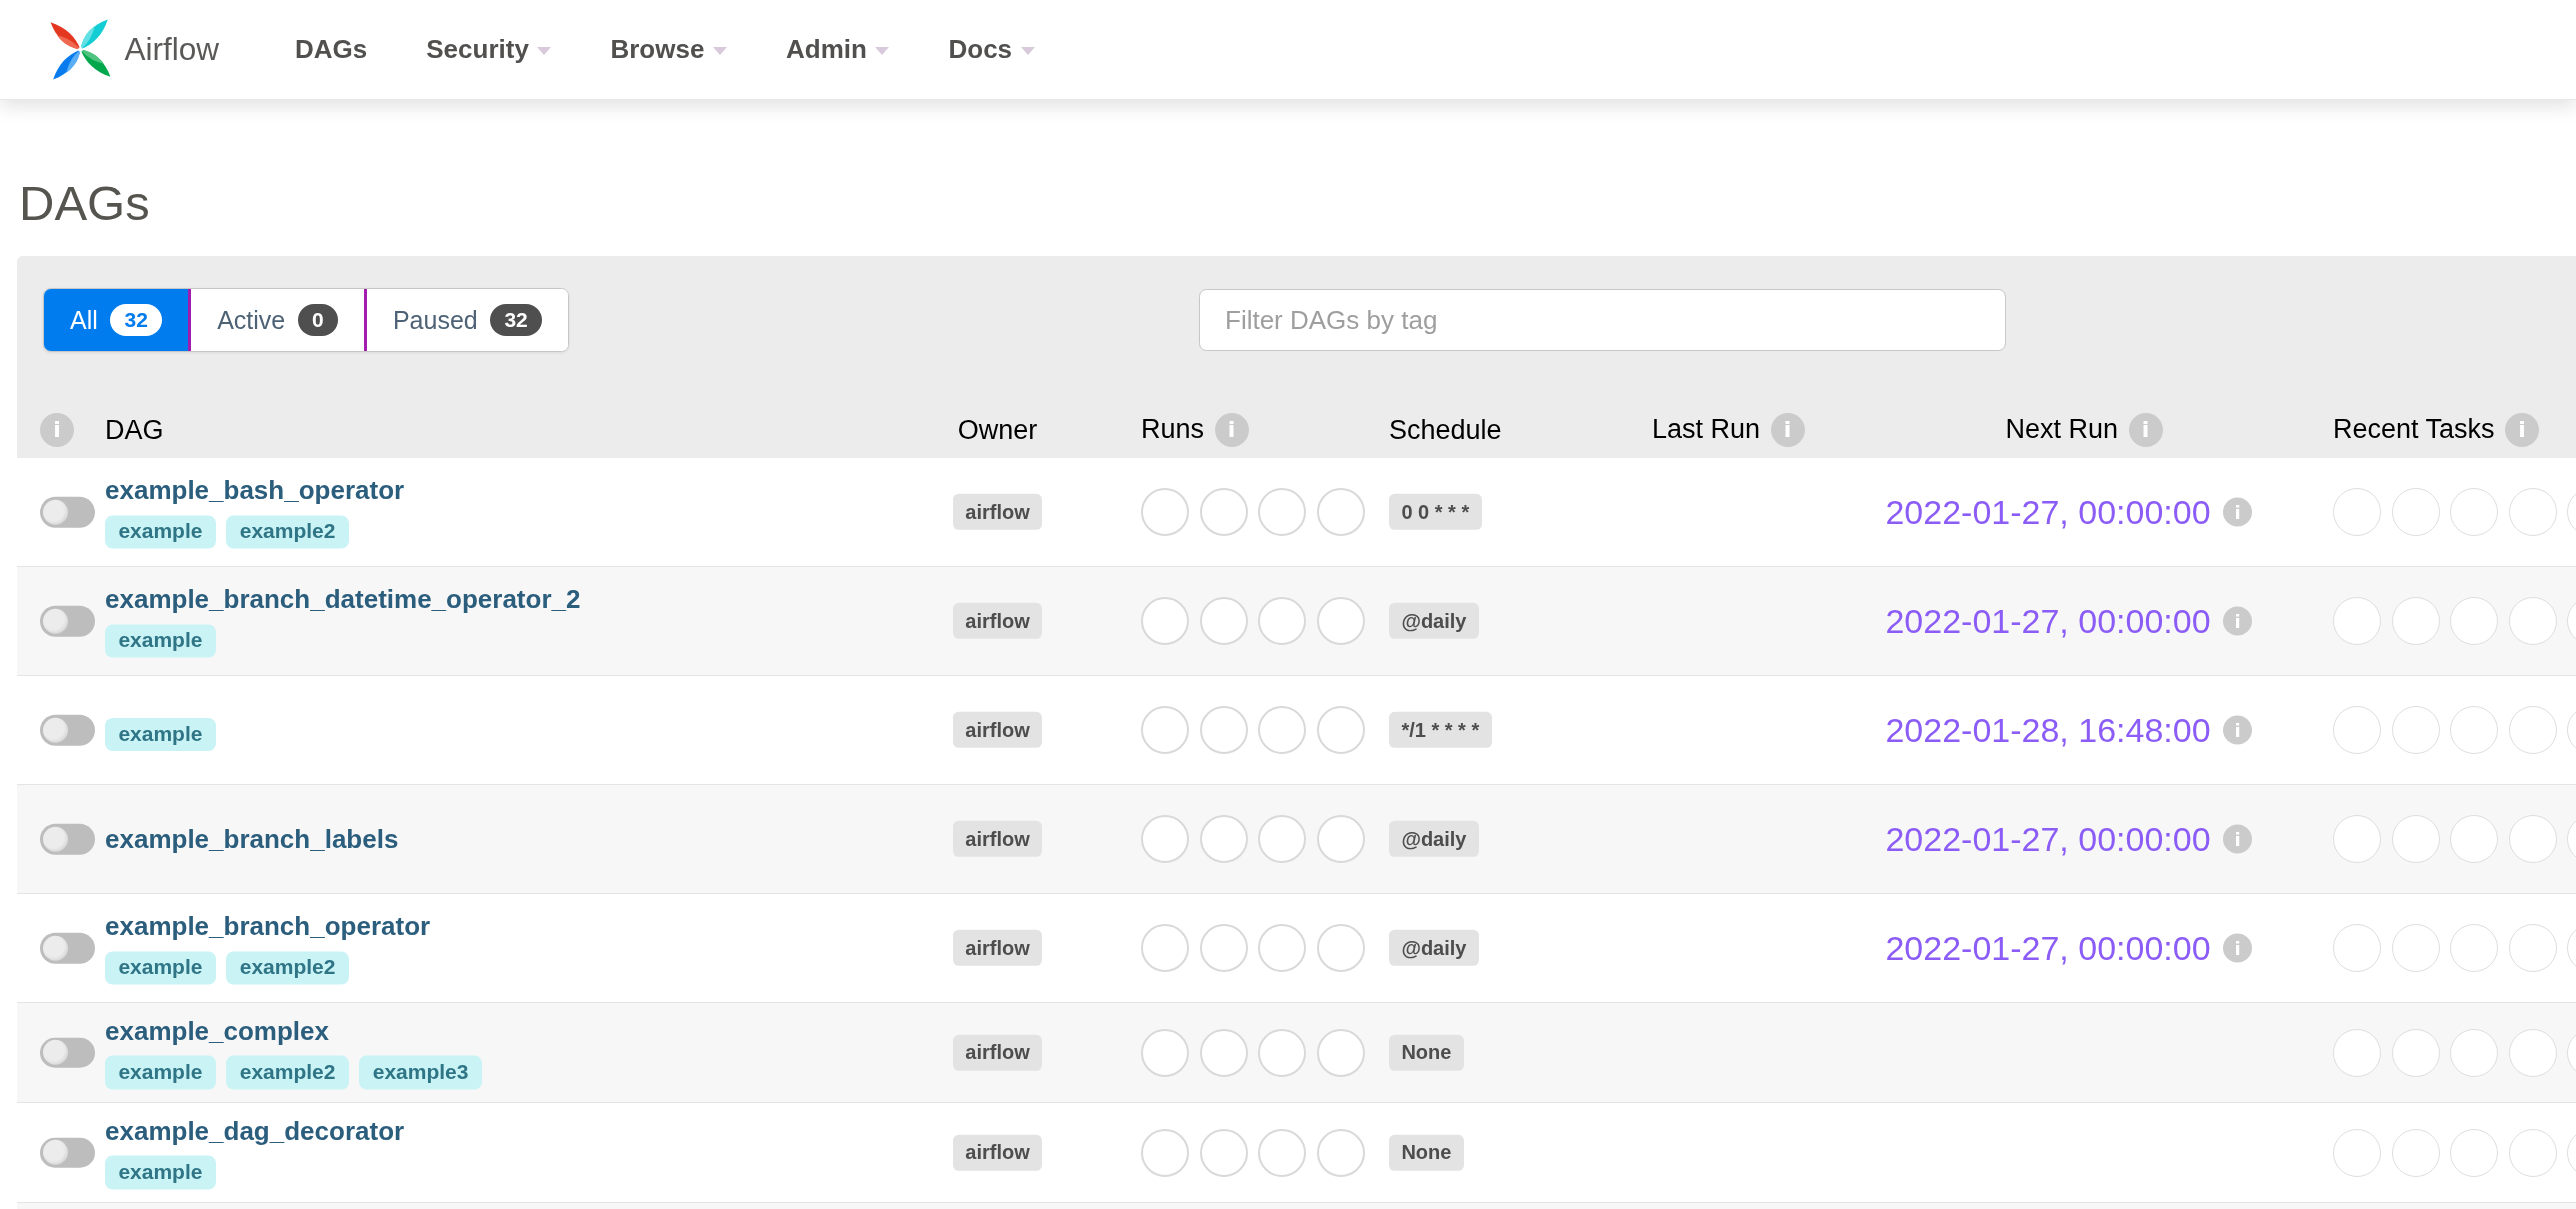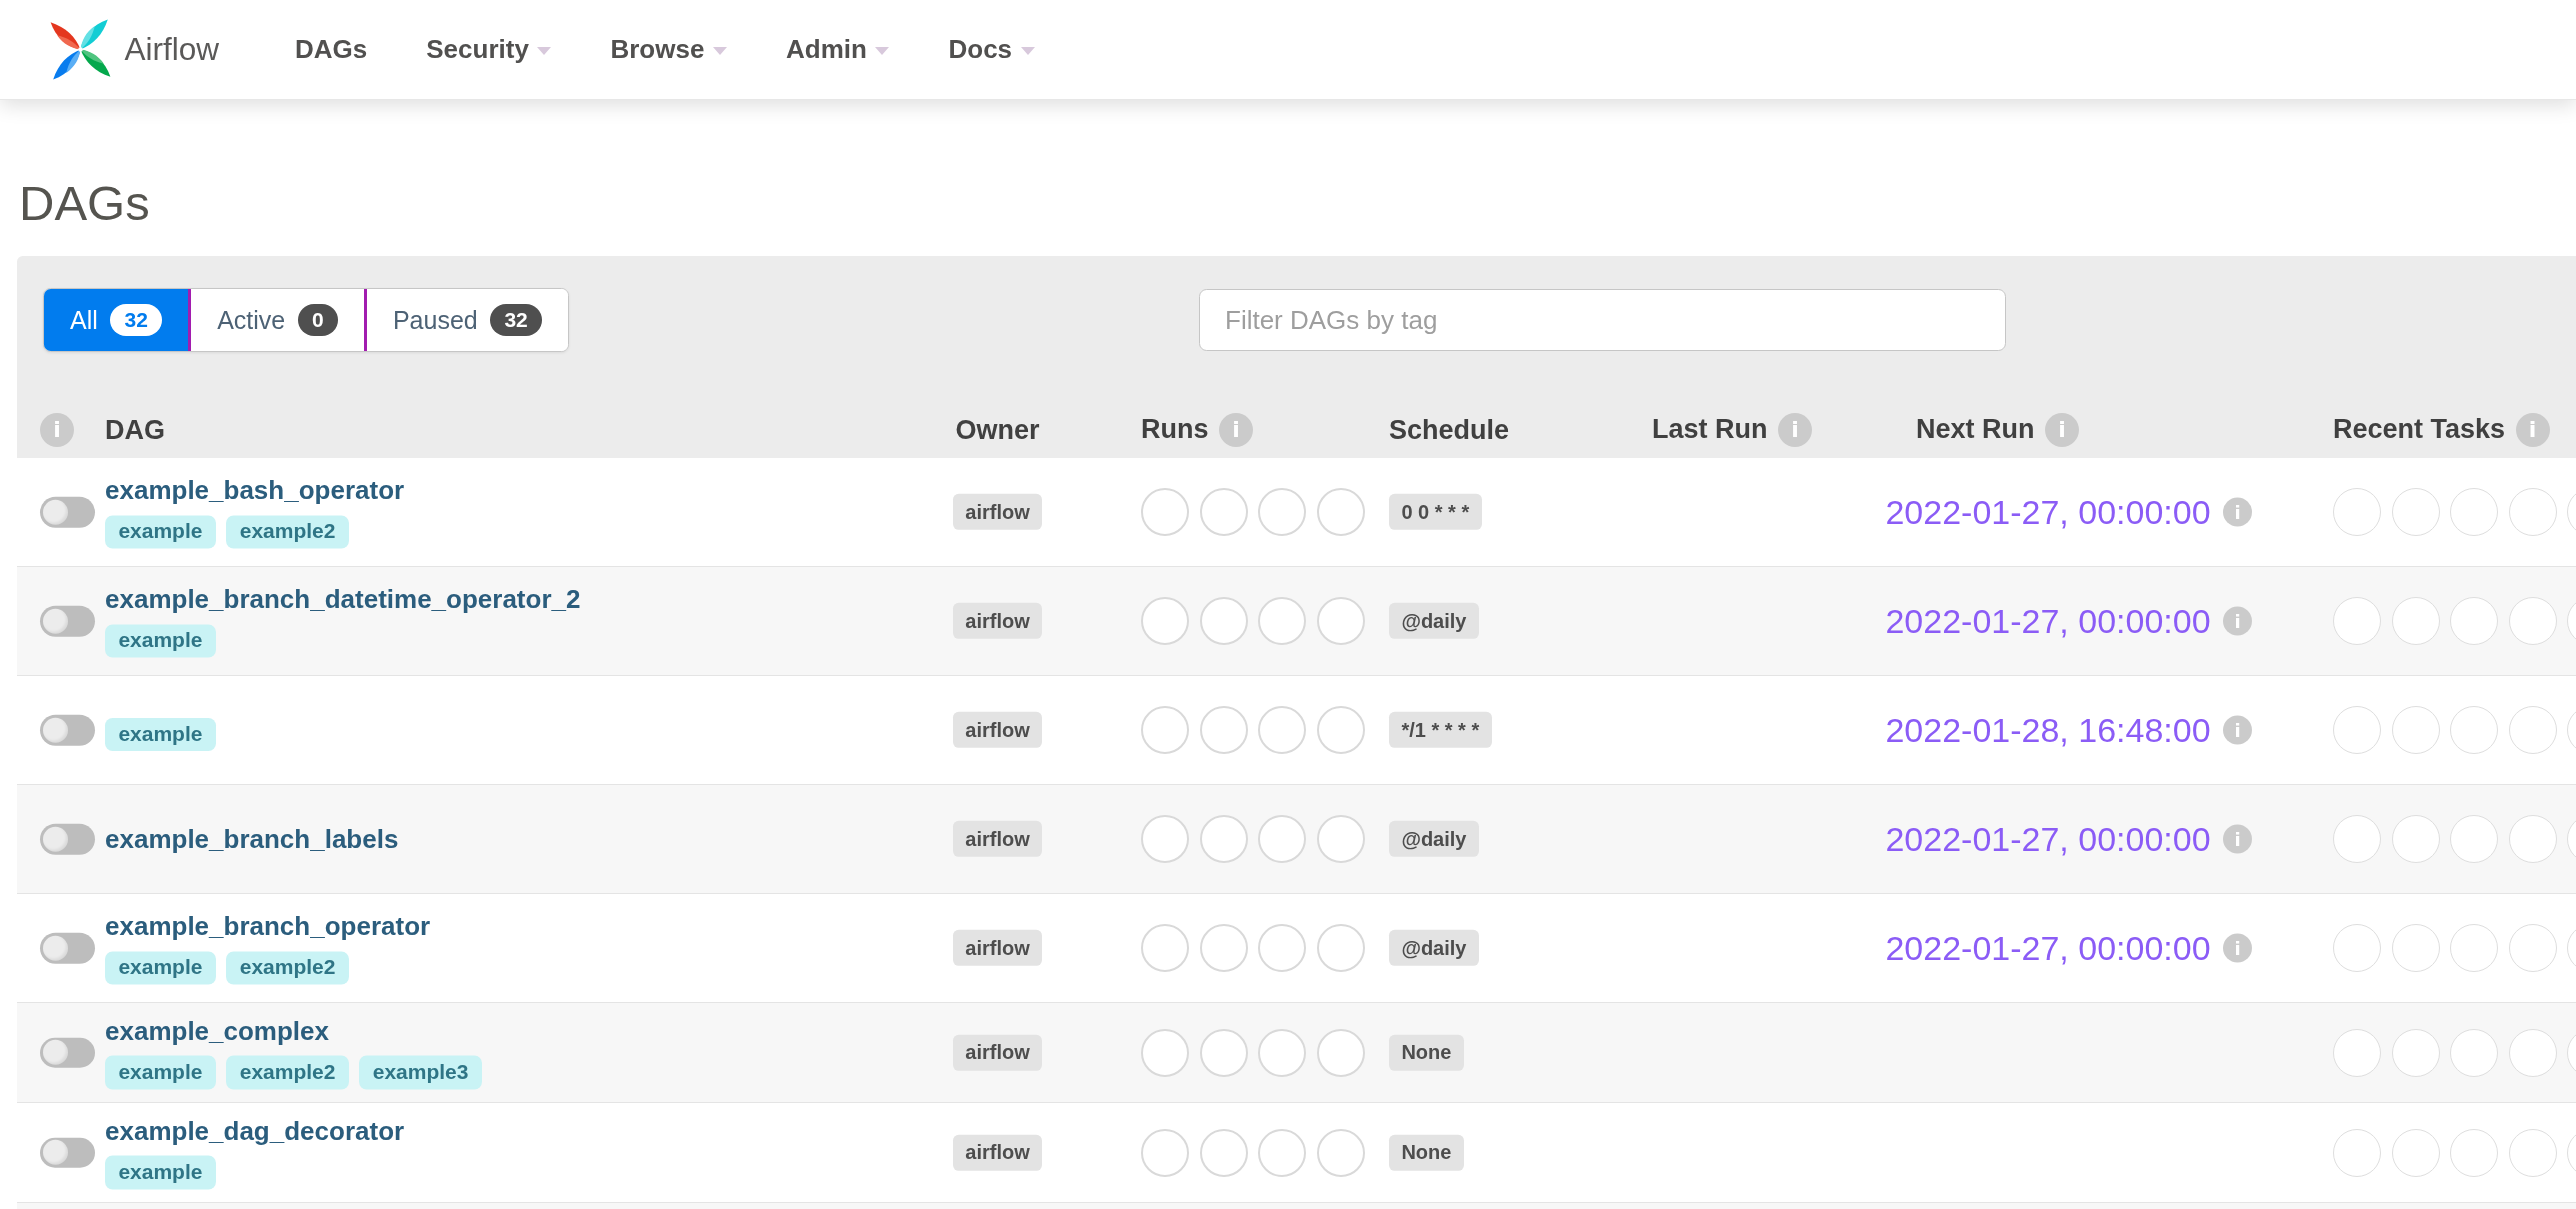--- a/index.html
+++ b/index.html
@@ -48,21 +48,21 @@
   .c-info     { left:23px; }
   .c-dag      { left:88px; }
   .c-owner    { left:909px; width:143px; justify-content:center; }
   .c-runs     { left:1124px; gap:10.5px; }
   .c-schedule { left:1372px; gap:10.5px; }
   .c-lastrun  { left:1635px; gap:10.5px; }
   .c-nextrun  { left:1899px; width:336px; justify-content:flex-end; }
   .c-recent   { left:2316px; gap:10.5px; }
 
   .thead { position:absolute; top:145px; left:0; width:100%; height:57px; }
-  .th { font-size:27px; font-weight:bold; color:#404040; white-space:nowrap; }
+  .th { font-size:27px; font-weight:normal; color:#000000; white-space:nowrap; }
 
   .info-icon { width:34px; height:34px; border-radius:50%; background:#cbcbcb; color:#fff;
                font-weight:bold; font-size:22px; display:inline-flex; align-items:center;
                justify-content:center; flex:none; font-family:"DejaVu Sans",sans-serif; }
   .info-icon.small { width:29px; height:29px; font-size:18px; margin-left:12.4px; }
 
   .tbody { position:absolute; top:202px; left:0; width:100%; background:#fff; }
   .dag-row { position:relative; height:109px; background:#fff; border-bottom:1px solid #e4e4e4; }
   .dag-row.striped { background:#f7f7f7; }
   .dag-row.short { height:100px; }
@@ -184,21 +184,21 @@
       <span class="th">Runs</span>
       <span class="info-icon">i</span>
     </div>
     <div class="col c-schedule">
         <span class="th">Schedule</span>
       </div>
     <div class="col c-lastrun">
       <span class="th">Last Run</span>
       <span class="info-icon">i</span>
     </div>
-    <div class="col c-nextrun" style="justify-content:flex-start;">
+    <div class="col c-nextrun" style="justify-content:center;">
       <span class="th">Next Run</span>
       <span class="info-icon" style="margin-left:10.5px;">i</span>
     </div>
     <div class="col c-recent">
       <span class="th">Recent Tasks</span>
       <span class="info-icon">i</span>
     </div>
   </div>
 
   <div class="tbody" id="dag-rows">

